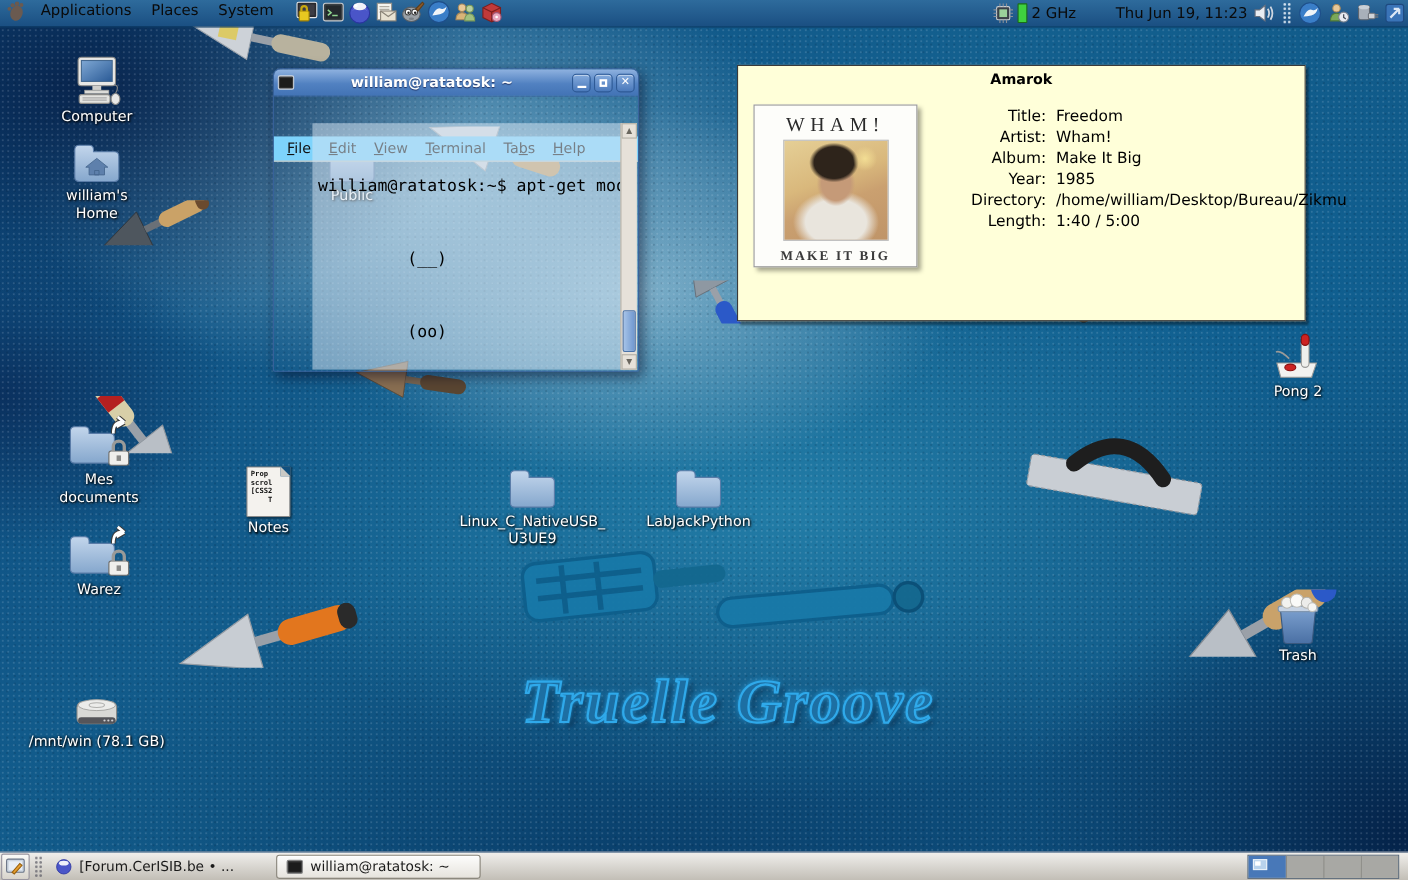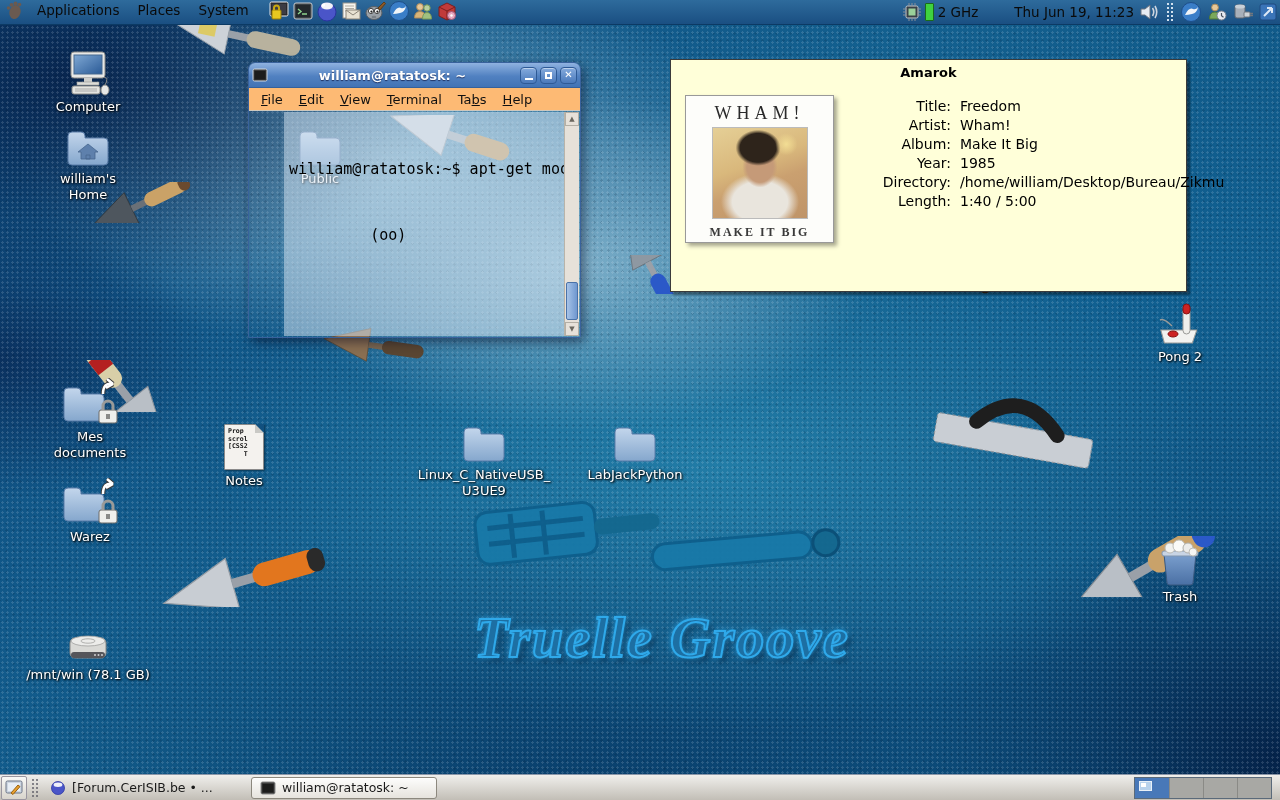--- a/index.html
+++ b/index.html
@@ -52,22 +52,22 @@
   #term-titlebar { height:25px; border-radius:6px 6px 0 0; display:flex; align-items:center; padding:0 3px;
               background:linear-gradient(#8fb2e0,#5181c1 55%,#4273b5); border-bottom:1px solid #35619b; }
   #term-title { flex:1; text-align:center; font-size:13px; font-weight:bold; color:#fff;
               text-shadow:0 1px 1px rgba(0,0,40,.6); }
   .wbtn { width:17px; height:17px; margin-left:3px; border-radius:4px; border:1px solid #2e5a96;
           background:linear-gradient(#85abdd,#4a79bb); box-shadow:inset 0 1px 0 rgba(255,255,255,.45);
           display:flex; align-items:center; justify-content:center; }
   .wbtn .g-min { width:8px; height:2px; background:#fff; margin-top:7px; }
   .wbtn .g-max { width:7px; height:7px; border:2px solid #fff; }
   .wbtn .g-close { color:#fff; font-size:10px; font-weight:bold; line-height:10px; }
-  #term-menubar { height:23px; background:#fdba74; border-bottom:1px solid #cdc9c0; display:flex;
-              align-items:center; padding-left:4px; font-size:13px; color:#111; }
+  #term-menubar { height:23px; background:#7dd3fc; border-bottom:1px solid #cdc9c0; display:flex;
+              align-items:center; padding-left:4px; font-size:13px; color:#111;margin-top:36px; }
   .mi { padding:2px 8px; }
   .u { text-decoration:underline; }
   #term-content { position:absolute; top:49px; bottom:1px; left:1px; right:16px;
               background:rgba(213,229,241,.52); overflow:hidden; padding:2px 0 0 5px;
               font:15px/22px "DejaVu Sans Mono",monospace; color:#000; white-space:pre;margin-left:34px; }
   #term-scroll { position:absolute; top:49px; bottom:1px; right:1px; width:15px; background:#e6e1d9;
               border-left:1px solid #b8b4aa; }
   .sarrow { position:absolute; left:0; width:14px; height:14px; background:#e6e1d9; border:1px solid #b3afa5;
               color:#6a675f; font-size:7px; text-align:center; line-height:13px; }
   #term-thumb { position:absolute; left:1px; top:170px; width:12px; height:38px; border-radius:2px;
@@ -382,20 +382,21 @@
     <div id="term-menubar">
       <span class="mi"><span></span><span class="u">F</span><span>ile</span></span>
       <span class="mi"><span></span><span class="u">E</span><span>dit</span></span>
       <span class="mi"><span></span><span class="u">V</span><span>iew</span></span>
       <span class="mi"><span></span><span class="u">T</span><span>erminal</span></span>
       <span class="mi"><span>Ta</span><span class="u">b</span><span>s</span></span>
       <span class="mi"><span></span><span class="u">H</span><span>elp</span></span>
     </div>
     <div id="term-content">
       <div>william@ratatosk:~$ apt-get moo</div>
+      <div>         (__)</div>
       <div>         (oo)</div>
       
       
       
       
       
       
     </div>
     <div id="term-scroll">
       <div class="sarrow" style="top:0">▲</div>

